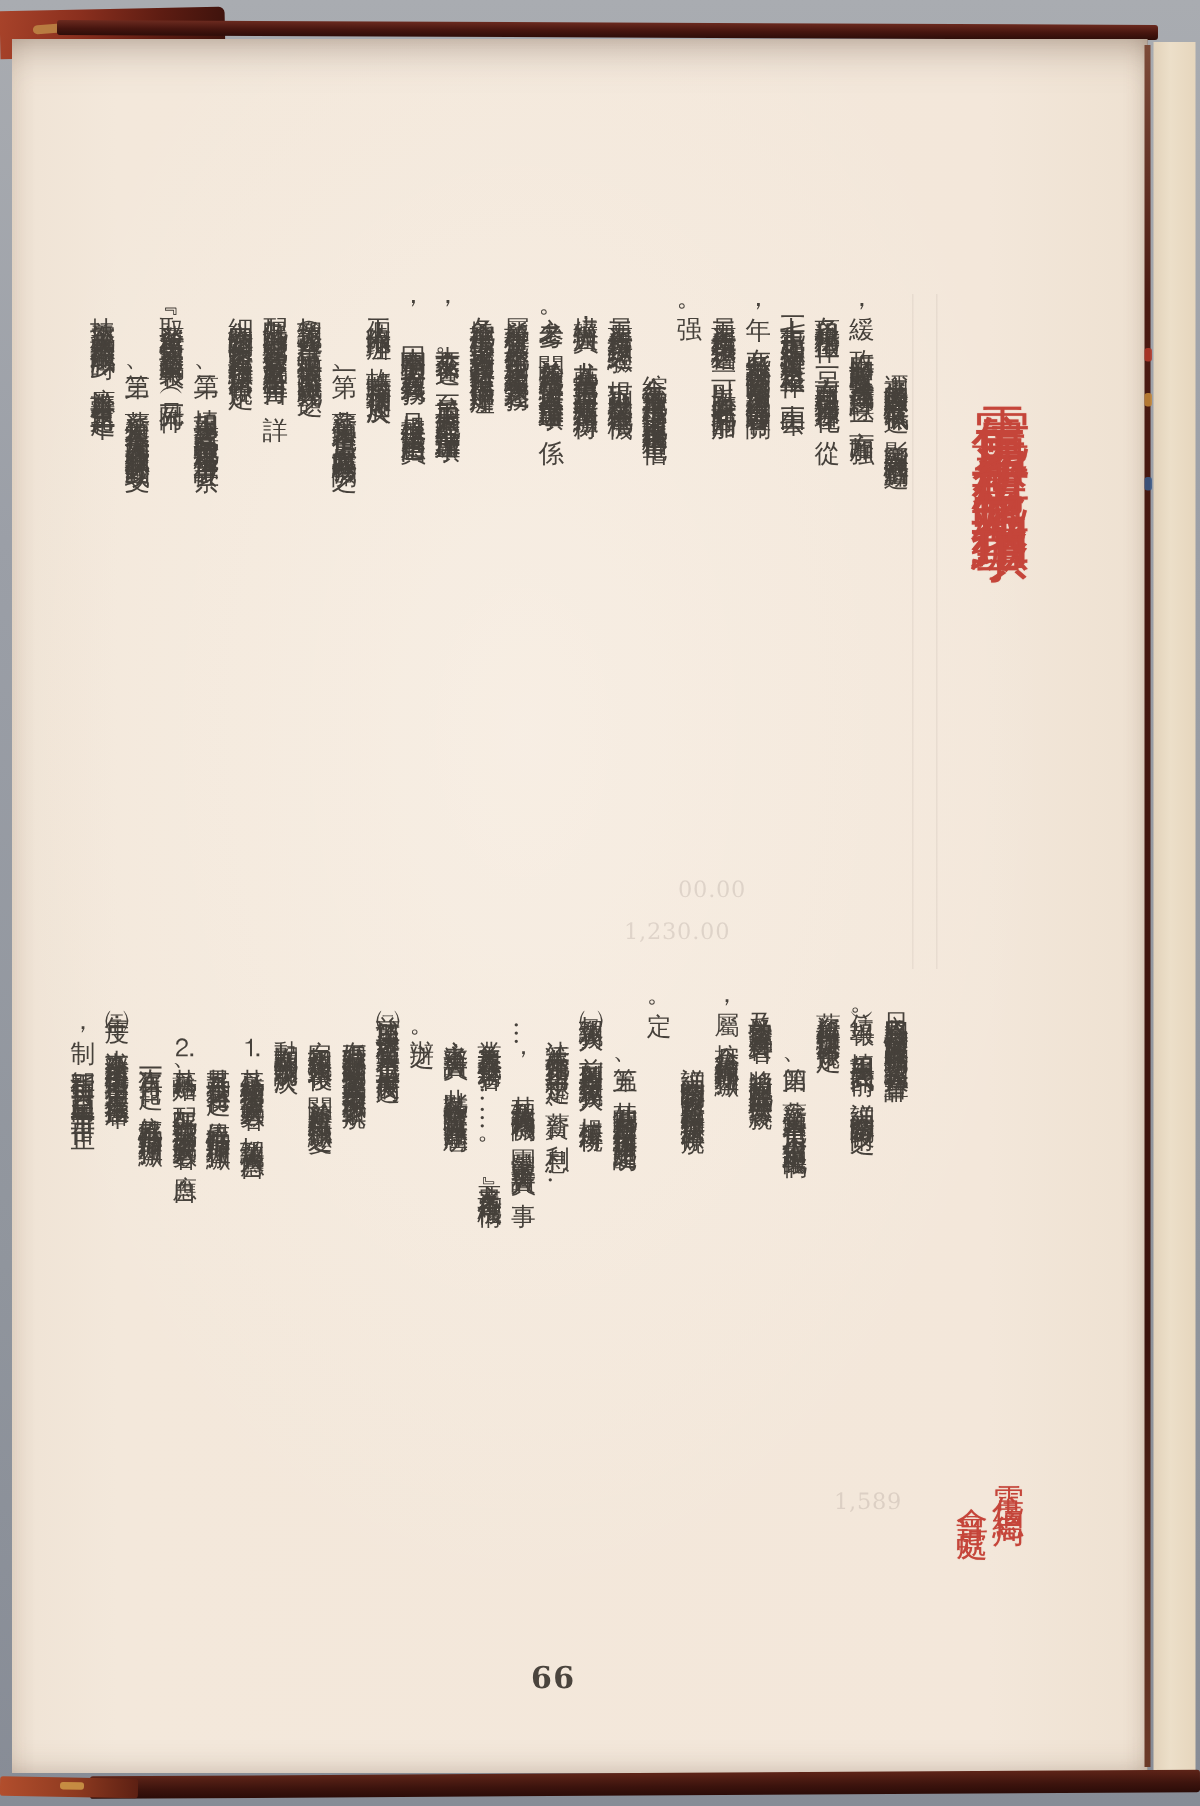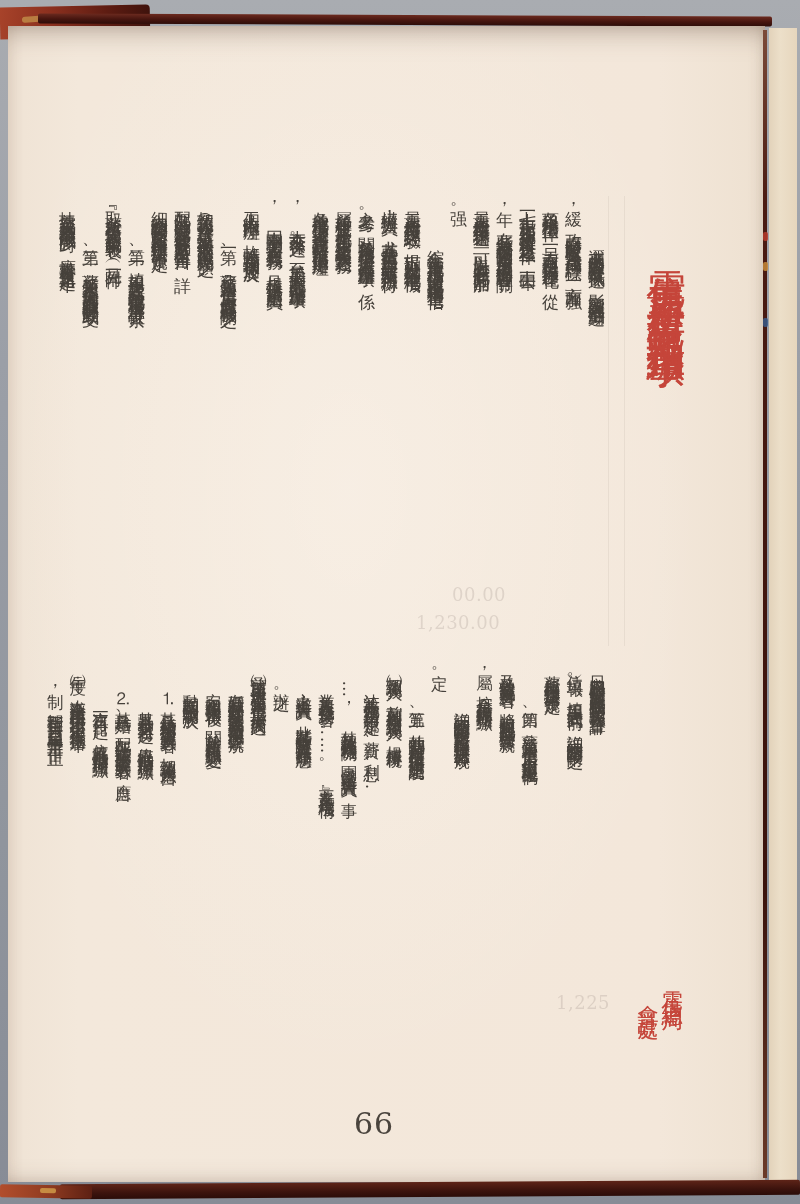--- a/index.html
+++ b/index.html
@@ -55,46 +55,46 @@
   .lower-band .col{font-size:16.5px;line-height:22.6px;letter-spacing:1.95px;}
 
   .title-col{position:absolute;left:633px;top:214px;height:770px;
     font-size:39px;line-height:50px;letter-spacing:5.2px;color:#c5453a;
     text-shadow:0 0 .6px rgba(197,69,58,.55);white-space:nowrap;}
   .attr-col{position:absolute;color:#c5453a;font-size:21px;letter-spacing:7px;
     line-height:24px;white-space:nowrap;text-shadow:0 0 .5px rgba(197,69,58,.5);}
   .attr-bureau{left:652px;top:948px;height:150px;}
   .attr-office{left:628px;top:962px;height:130px;}
 
-  .page-number{position:absolute;left:346px;top:1080px;font-size:30px;color:#4a443d;
-    letter-spacing:1px;font-family:"DejaVu Serif","Liberation Serif",serif;}
+  .page-number{position:absolute;left:346px;top:1080px;font-size:20px;color:#4a443d;
+    letter-spacing:1px;font-family:"DejaVu Serif","Liberation Serif",serif;font-weight:bold;}
 
   
   .bleed-wrap{position:absolute;inset:0;pointer-events:none;}
-  .bleed-wrap .col{position:absolute;font-size:18px;color:#6a5a55;opacity:.16;
+  .bleed-wrap .col{position:absolute;font-size:15px;color:#6a5a55;opacity:.16;
     font-family:"DejaVu Serif","Liberation Serif",serif;letter-spacing:.5px;
     filter:blur(.4px);}
   .bleed-line{position:absolute;width:1px;background:rgba(90,70,55,.07);}
   .bl1{left:600px;top:170px;height:450px;}
   .bl2{left:616px;top:170px;height:450px;}
 </style>
 </head>
 <body>
 
 <div class="photo">
 
   <div class="cover-corner-tl"></div>
   <div class="cover-top-line"></div>
 
   <div class="page">
 
     <div class="bleed-wrap">
         <div class="col" style="left: 444px; top: 558px;">00.00</div>
         <div class="col" style="left: 408px; top: 586px;">1,230.00</div>
-        <div class="col" style="left: 548px; top: 966px;">1,225</div>
+        <div class="col" style="left: 548px; top: 966px;">1,589</div>
       </div>
     <div class="bleed-line bl1"></div>
     <div class="bleed-line bl2"></div>
 
     <div class="vcol title-col">電信員工薪資所得稅之申報及扣繳事項</div>
 
     <div class="vcol attr-col attr-bureau">電信總局</div>
     <div class="vcol attr-col attr-office">會計處</div>
 
     <div class="vband upper-band">

